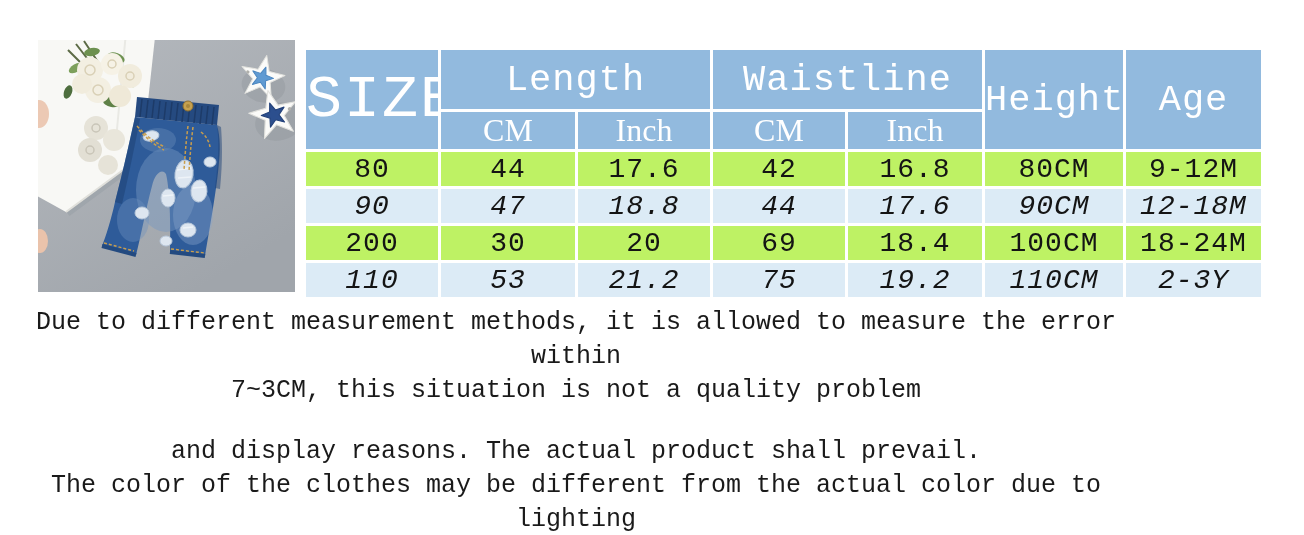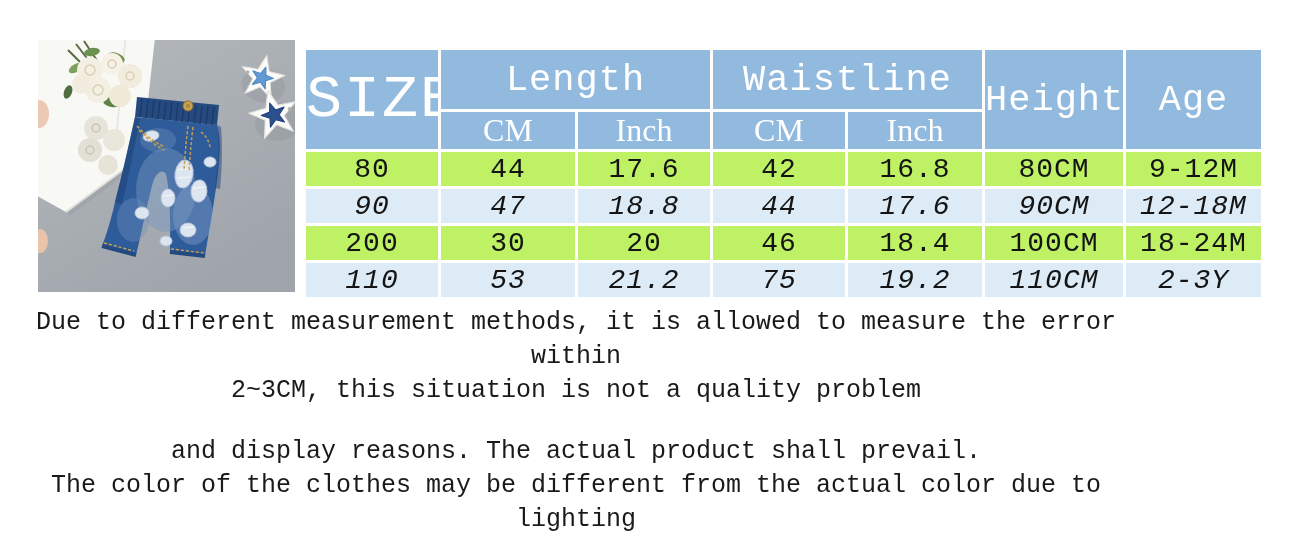--- a/index.html
+++ b/index.html
@@ -183,41 +183,41 @@
         <td>18.8</td>
         <td>44</td>
         <td>17.6</td>
         <td>90CM</td>
         <td>12-18M</td>
       </tr>
       <tr class="row-dark">
         <td>200</td>
         <td>30</td>
         <td>20</td>
-        <td>46</td>
+        <td>69</td>
         <td>18.4</td>
         <td>100CM</td>
         <td>18-24M</td>
       </tr>
       <tr class="row-light">
         <td>110</td>
         <td>53</td>
         <td>21.2</td>
         <td>75</td>
         <td>19.2</td>
         <td>110CM</td>
         <td>2-3Y</td>
       </tr>
     </tbody>
   </table>
 
   <div class="notes">
     <p>
       <span style="display:block">Due to different measurement methods, it is allowed to measure the error within</span>
-      <span style="display:block">2~3CM, this situation is not a quality problem</span>
+      <span style="display:block">7~3CM, this situation is not a quality problem</span>
     </p>
     <p>
       <span style="display:block">and display reasons. The actual product shall prevail.</span>
       <span style="display:block">The color of the clothes may be different from the actual color due to lighting</span>
     </p>
   </div>
 
 </div>
 
 </body></html>

